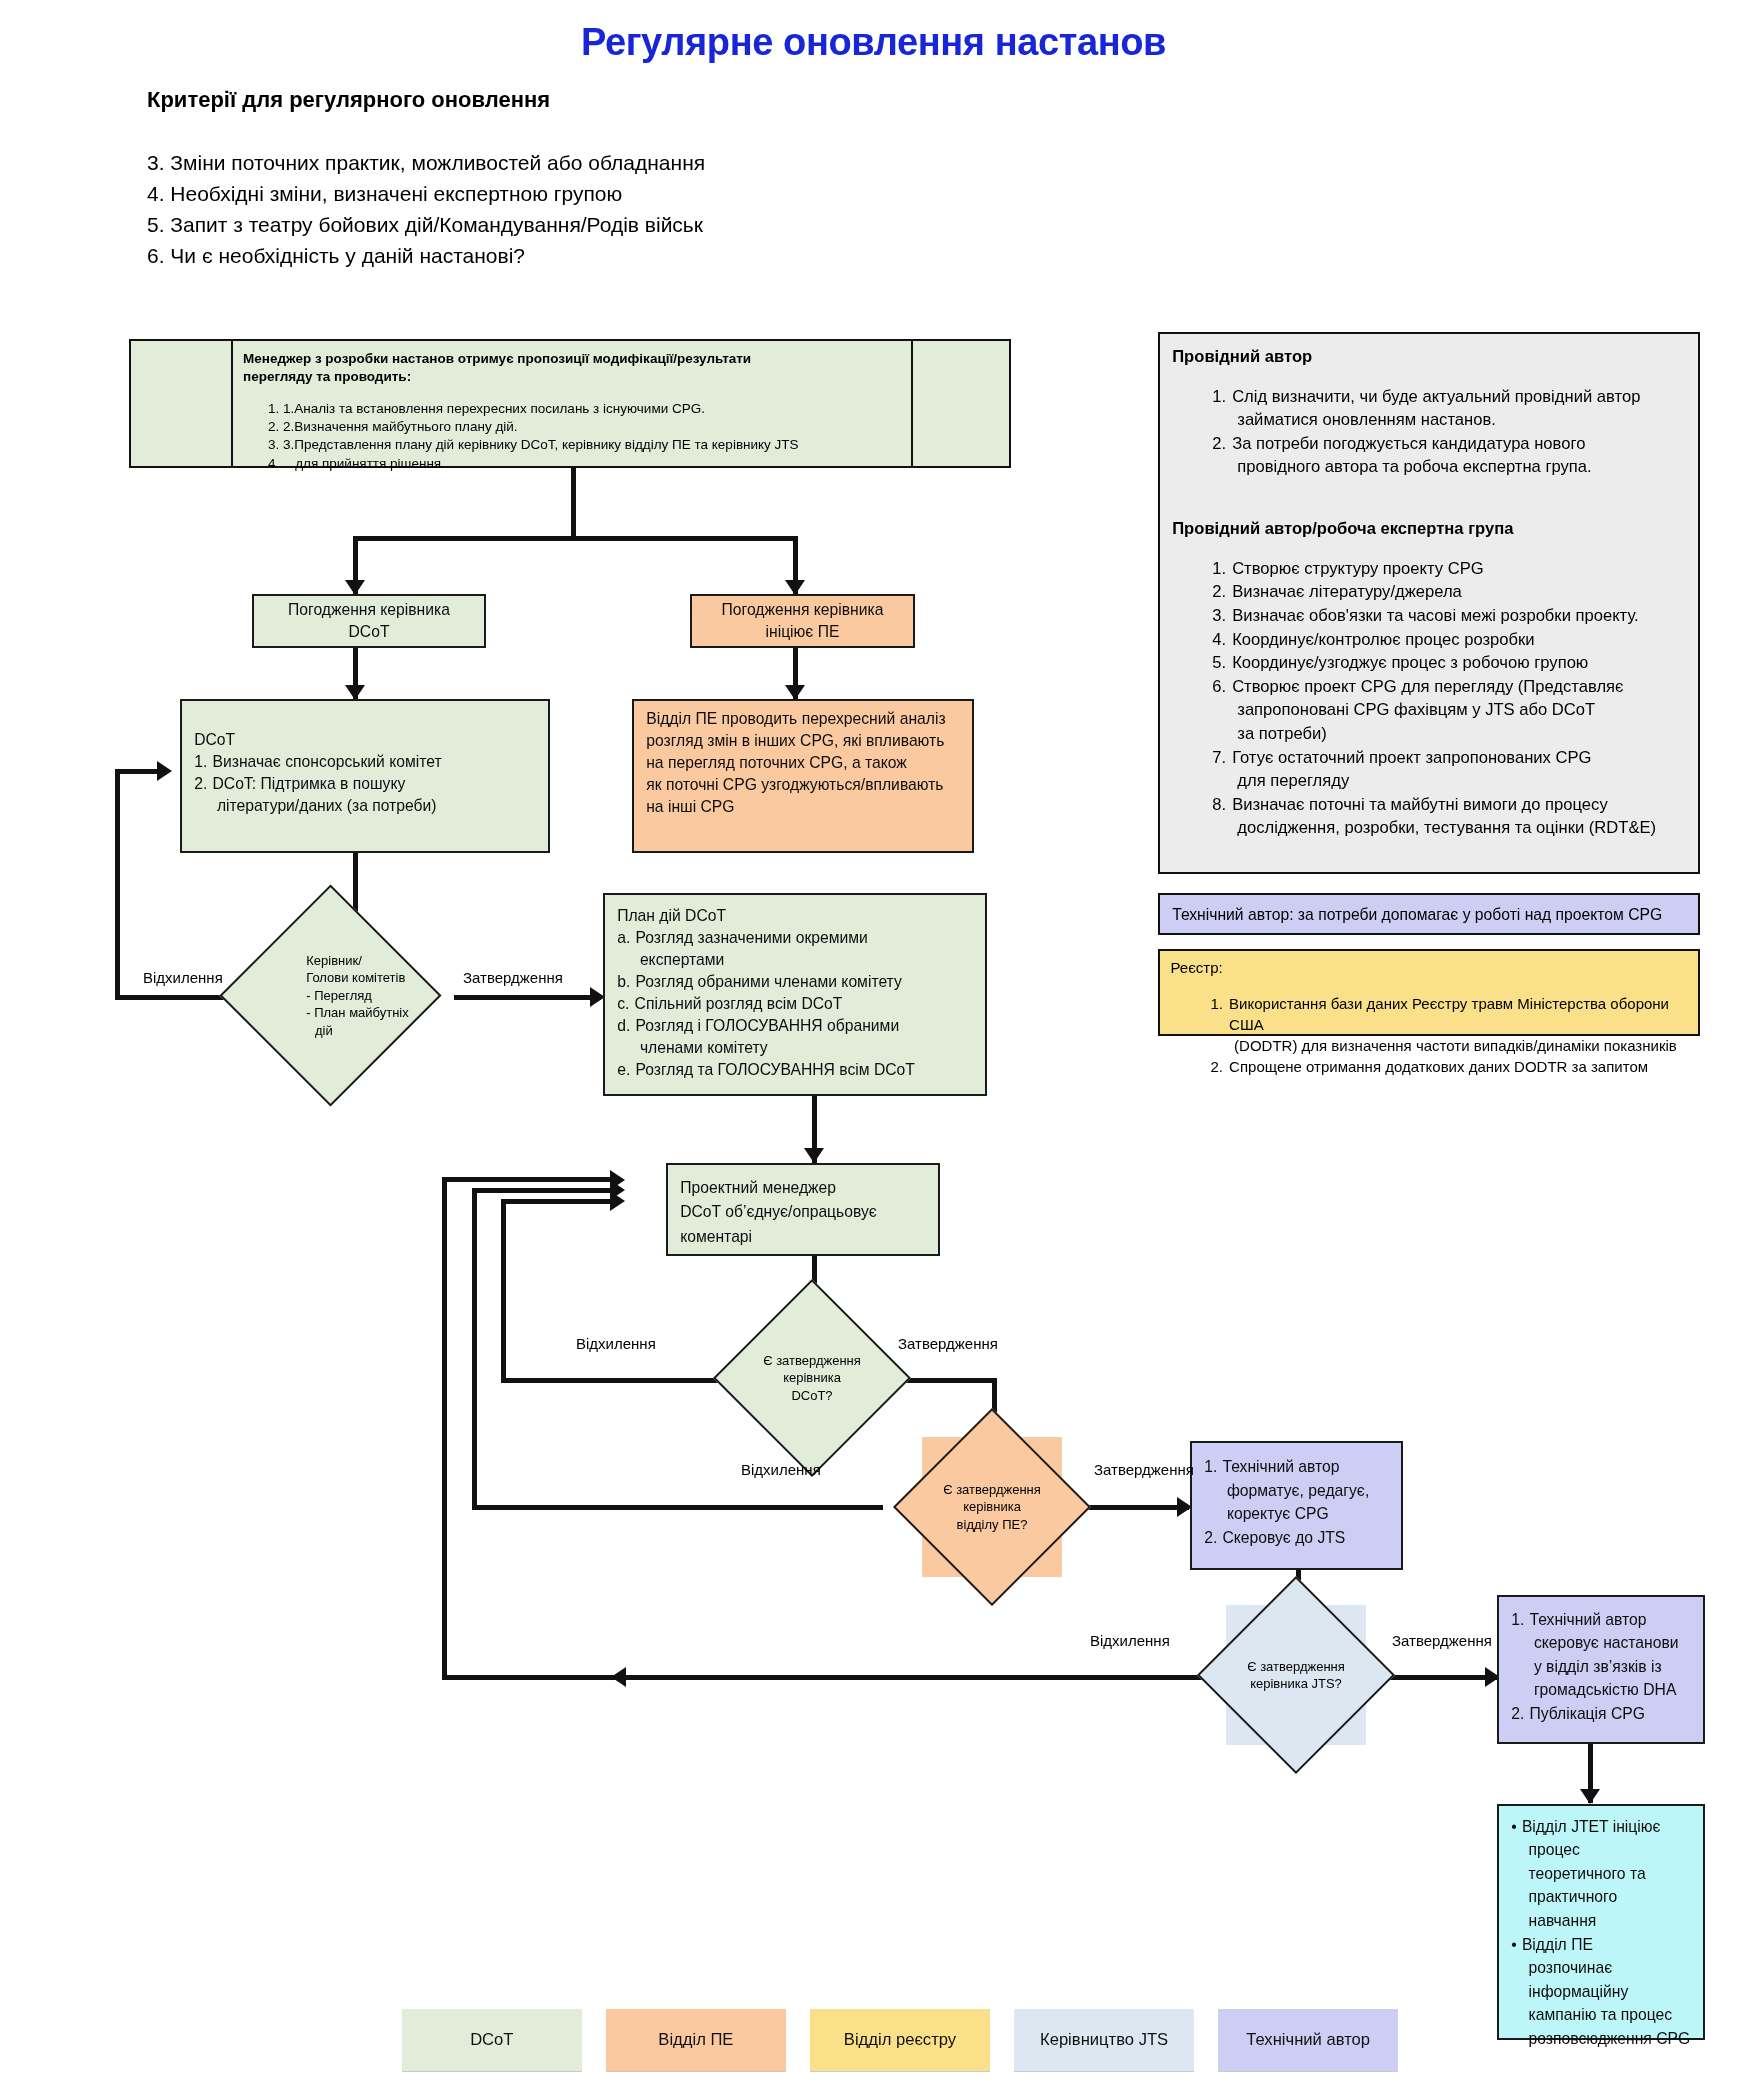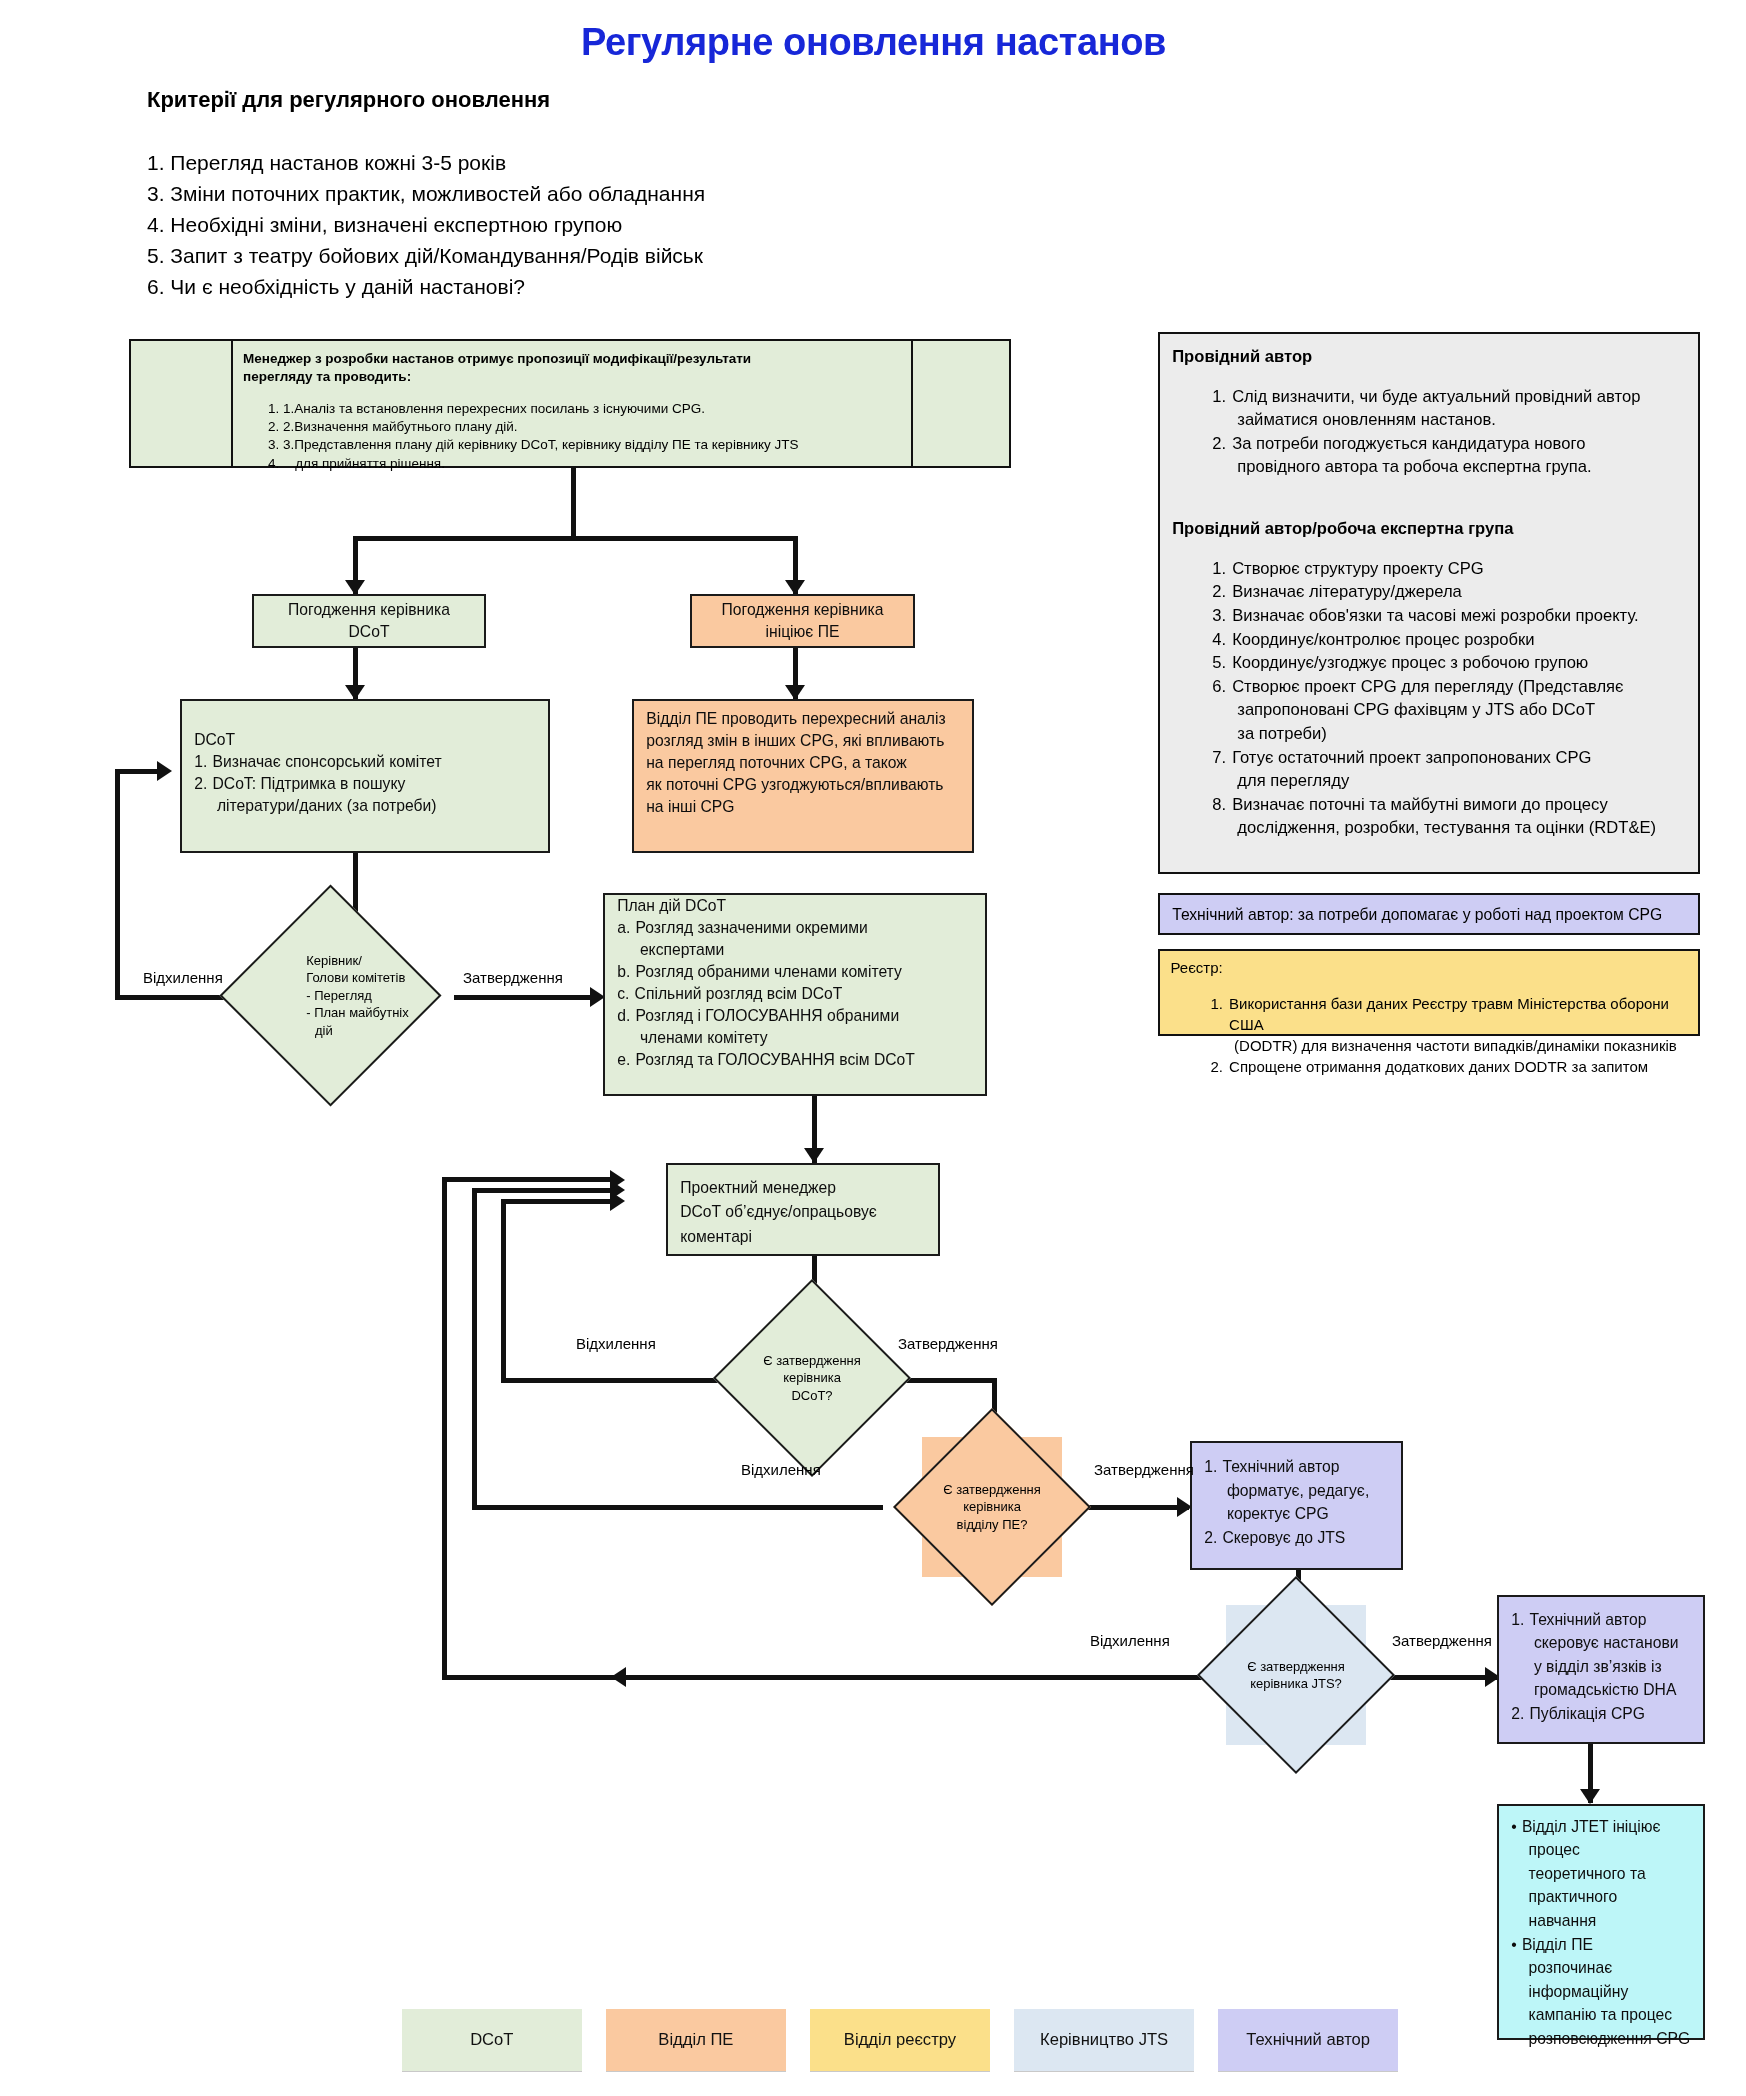--- a/index.html
+++ b/index.html
@@ -102,21 +102,20 @@
   }
 </style>
 </head>
 <body>
 
 <div id="stage">
 
   <div class="title">Регулярне оновлення настанов</div>
   <div class="subtitle">Критерії для регулярного оновлення</div>
   <div class="criteria">
-    <div>1. Перегляд настанов кожні 3-5 років</div>
     <div>3. Зміни поточних практик, можливостей або обладнання</div>
     <div>4. Необхідні зміни, визначені експертною групою</div>
     <div>5. Запит з театру бойових дій/Командування/Родів військ</div>
     <div>6. Чи є необхідність у даній настанові?</div>
   </div>
 
   <div class="ln lnv" style="left:571px;top:468px;height:72px;"></div>
   <div class="ln lnh" style="left:353px;top:536px;width:445px;"></div>
   <div class="ln lnv" style="left:353px;top:536px;height:58px;"></div>
   <div class="ln lnv" style="left:793px;top:536px;height:58px;"></div>
@@ -253,21 +252,21 @@
         <div>Керівник/</div>
         <div>Голови комітетів</div>
         <div>- Перегляд</div>
         <div>- План майбутніх</div>
         <div style="padding-left:8.7px">дій</div>
       </div>
     </div>
   </div>
 
   <div class="node green" style="left:603px;top:893px;width:384px;height:203px;">
-    <div class="inner" style="padding-top:0">
+    <div class="inner" style="padding-top:10px">
       <div>План дій DCoT</div>
       <ol>
         <li>
             <span class="mk">a.</span>
             <span class="tx">Розгляд зазначеними окремими</span>
           </li>
         <li>
             <span class="mk" style="padding-left:17.5px"></span>
             <span class="tx">експертами</span>
           </li>

